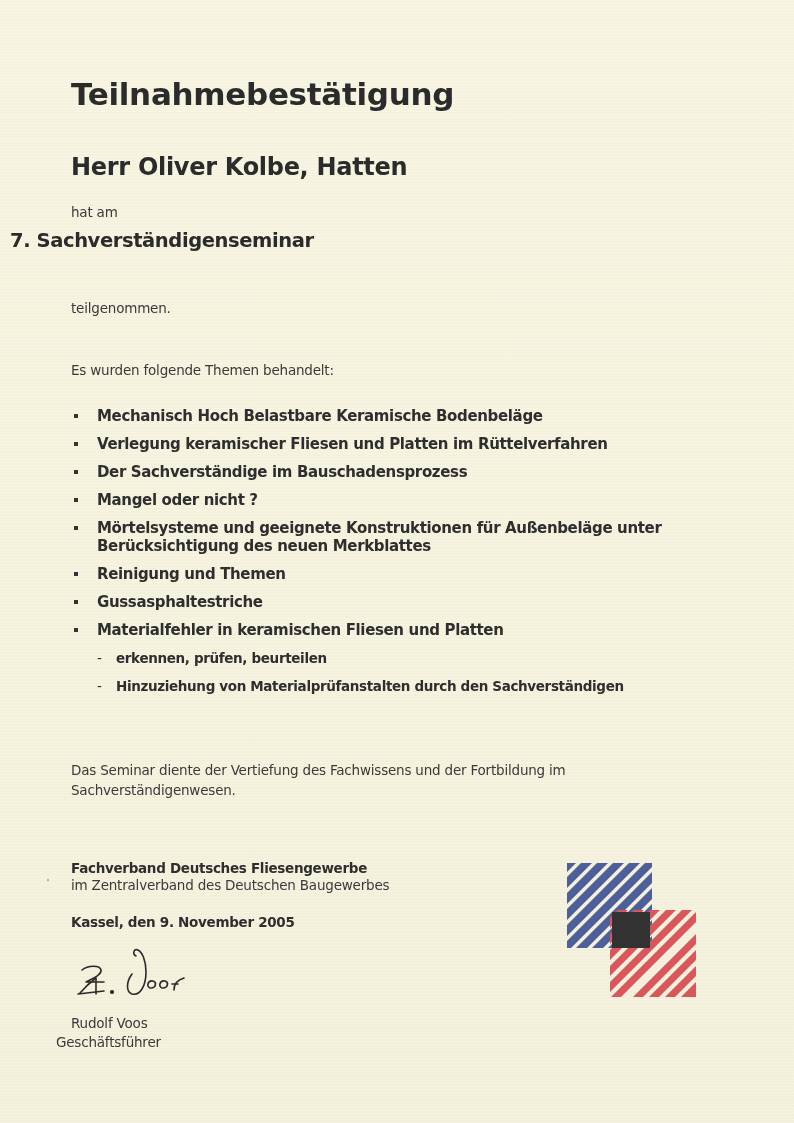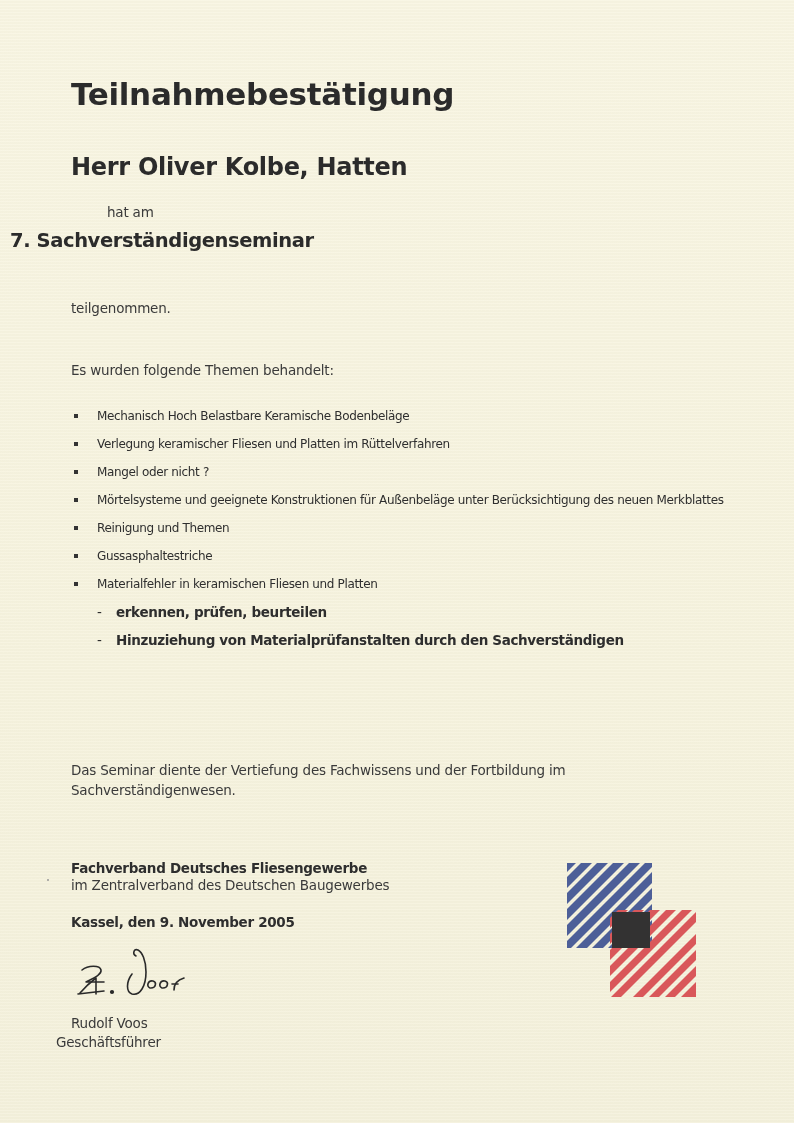--- a/index.html
+++ b/index.html
@@ -21,36 +21,36 @@
     left: 71px; top: 76px;
     font-size: 31px; font-weight: bold; letter-spacing: -0.3px; color: #2b2b2b;
   }
   .recipient {
     left: 71px; top: 153px;
     font-size: 24px; font-weight: bold; letter-spacing: -0.3px; color: #2b2b2b;
   }
   .small {
     font-size: 13.5px; color: #3a3a3a; letter-spacing: -0.2px;
   }
-  .hat-am { left: 71px; top: 204px; margin-left: 36px; }
+  .hat-am { left: 71px; top: 204px; }
   .seminar {
     left: 0; width: 794px; top: 226px; text-align: left;
     font-size: 19.5px; font-weight: bold; line-height: 29px; color: #2b2b2b; letter-spacing: -0.4px;
   }
   .seminar .l1 { display: block; padding-left: 10px; }
   .seminar .l2 { display: block; padding-left: 0px; }
   .teilgenommen { left: 71px; top: 300px; }
   .intro { left: 71px; top: 362px; }
   .topics {
     position: absolute; left: 71px; top: 407px; width: 680px;
     margin: 0; padding: 0; list-style: none;
   }
   .topic {
     position: relative; padding-left: 26px;
-    font-size: 12px; font-weight: normal; color: #2e2e2e; letter-spacing: -0.35px;
+    font-size: 15px; font-weight: bold; color: #2e2e2e; letter-spacing: -0.35px;
     line-height: 18px; margin-bottom: 10px;
   }
   .topic .bullet {
     position: absolute; left: 3px; top: 7px; width: 4px; height: 4px; background: #333;
   }
   .sub {
     position: relative; padding-left: 45px;
     font-size: 13.5px; font-weight: bold; color: #2e2e2e; letter-spacing: -0.35px;
     line-height: 18px; margin-bottom: 10px;
   }
@@ -86,21 +86,21 @@
     <span class="l1">7. Sachverständigenseminar</span>
   </div>
 
   <div class="abs small teilgenommen">teilgenommen.</div>
 
   <div class="abs small intro">Es wurden folgende Themen behandelt:</div>
 
   <ul class="topics">
     <li class="topic"><span class="bullet"></span><span>Mechanisch Hoch Belastbare Keramische Bodenbeläge</span></li>
     <li class="topic"><span class="bullet"></span><span>Verlegung keramischer Fliesen und Platten im Rüttelverfahren</span></li>
-    <li class="topic"><span class="bullet"></span></li>
+    <li class="topic"><span class="bullet"></span><span>Der Sachverständige im Bauschadensprozess</span></li>
     <li class="topic"><span class="bullet"></span><span>Mangel oder nicht ?</span></li>
     <li class="topic" style="width:640px;"><span class="bullet"></span><span>Mörtelsysteme und geeignete Konstruktionen für Außenbeläge unter Berücksichtigung des neuen Merkblattes</span></li>
     <li class="topic"><span class="bullet"></span><span>Reinigung und Themen</span></li>
     <li class="topic"><span class="bullet"></span><span>Gussasphaltestriche</span></li>
     <li class="topic"><span class="bullet"></span><span>Materialfehler in keramischen Fliesen und Platten</span></li>
     <li class="sub"><span class="dash">-</span><span>erkennen, prüfen, beurteilen</span></li>
     <li class="sub"><span class="dash">-</span><span>Hinzuziehung von Materialprüfanstalten durch den Sachverständigen</span></li>
   </ul>
 
   <div class="abs small closing">Das Seminar diente der Vertiefung des Fachwissens und der Fortbildung im Sachverständigenwesen.</div>

